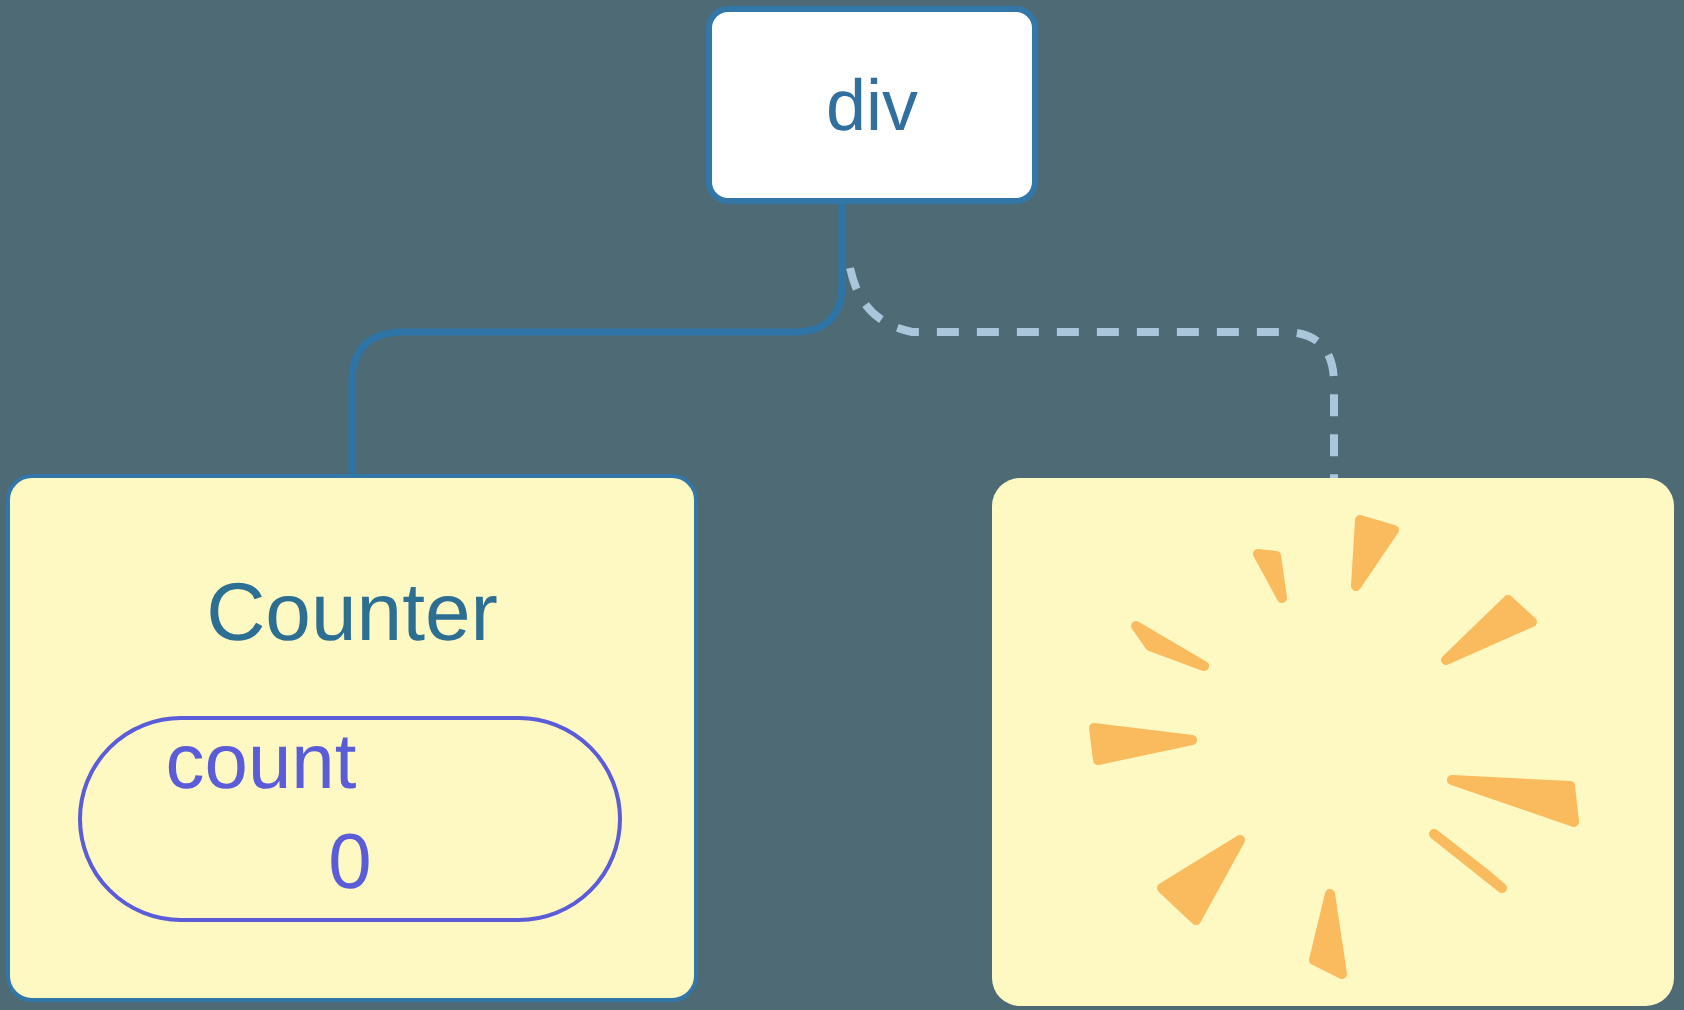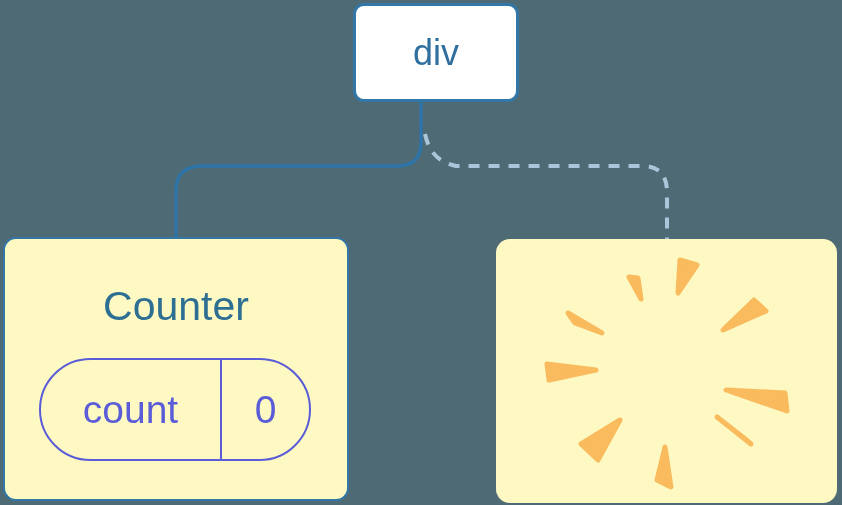--- a/index.html
+++ b/index.html
@@ -77,20 +77,21 @@
     left: 34px;
     top: 119px;
     width: 272px;
     height: 103px;
     border: 2px solid #5A5CD8;
     border-radius: 52px;
     box-sizing: border-box;
     display: flex;
     align-items: stretch;
     overflow: hidden;
+    flex-direction: column;
   }
   .pill-key {
     width: 179px;
     display: flex;
     align-items: center;
     justify-content: center;
     color: #5A5CD8;
     font-size: 39px;
   }
   .pill-divider {

